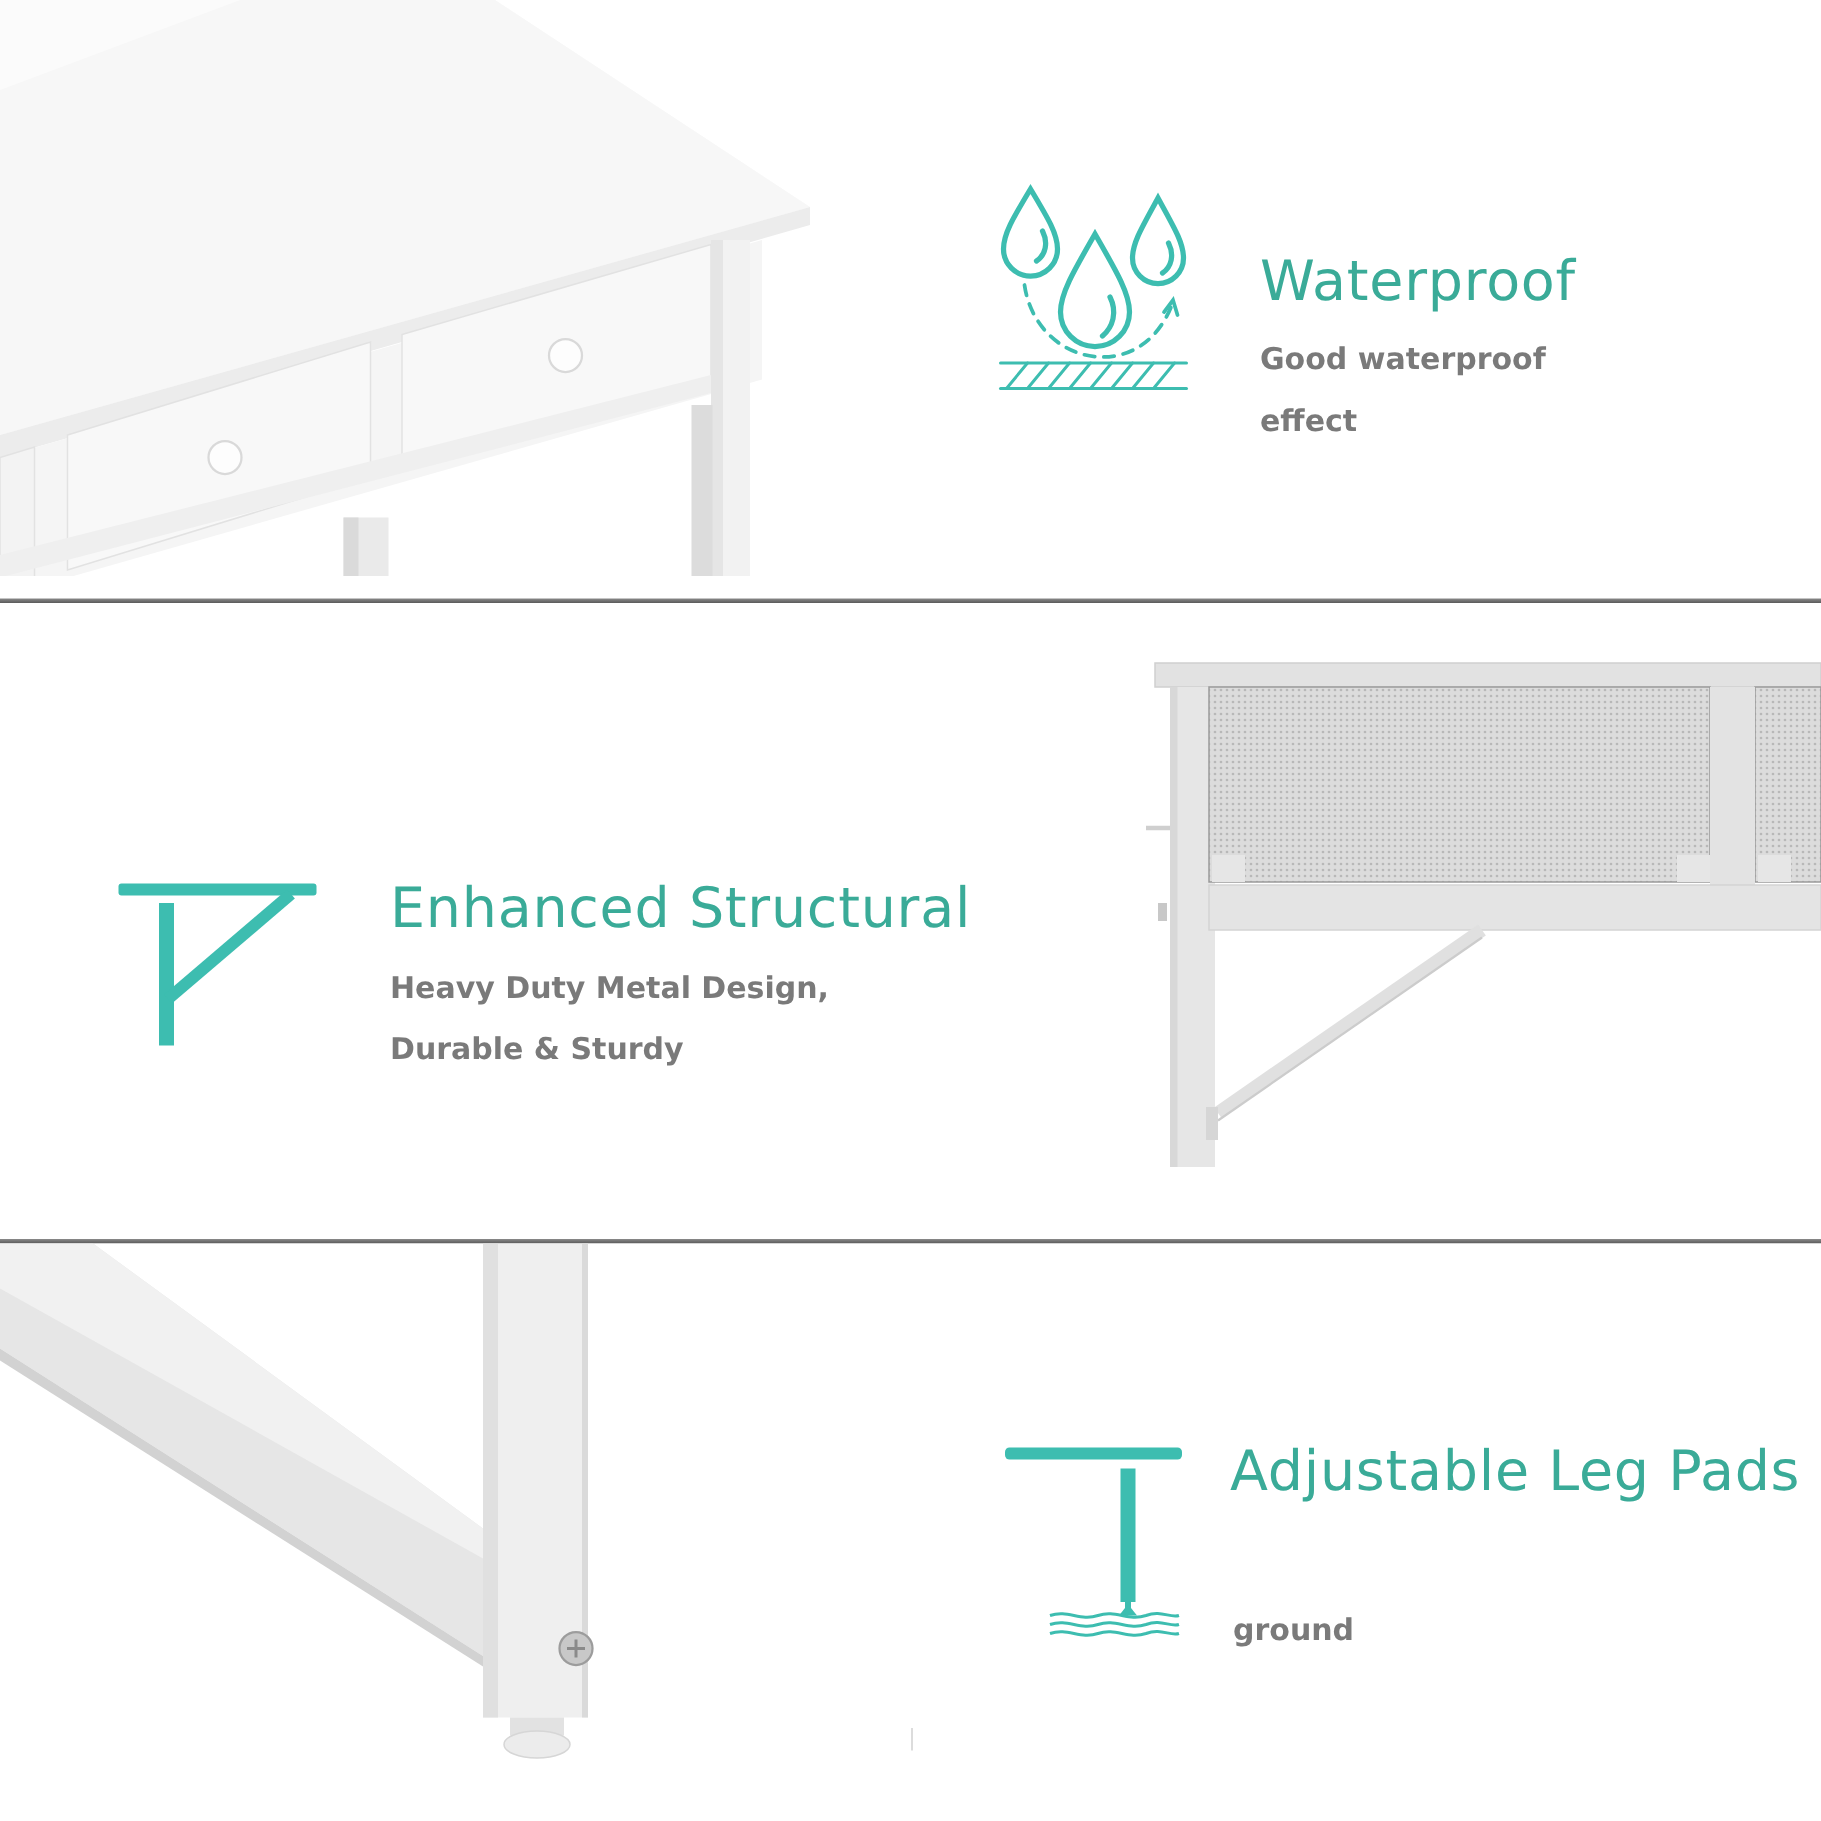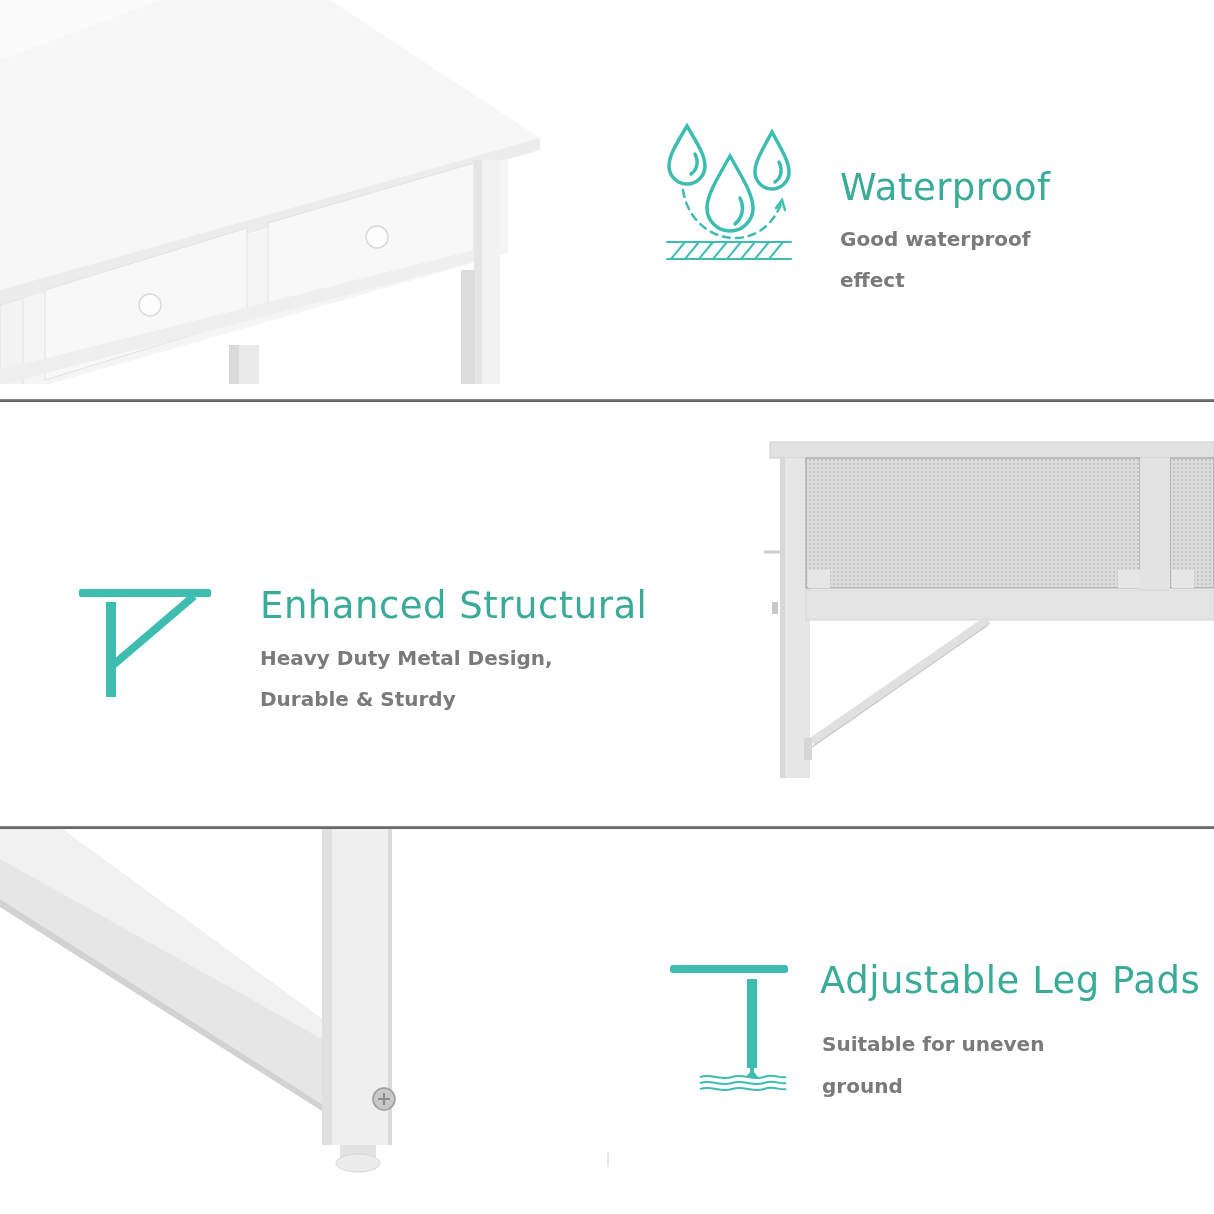--- a/index.html
+++ b/index.html
@@ -146,15 +146,14 @@
     <rect x="82" y="105" width="4" height="5" fill="#3dbdb0"></rect>
     <path d="M78,114 L90,114 L86,109 L82,109 Z" fill="#3dbdb0"></path>
     <g fill="none" stroke="#3dbdb0" stroke-width="2">
       <path d="M32,114 C44,110 52,118 64,114 C76,110 84,118 96,114 C106,110 112,116 118,114"></path>
       <path d="M32,120 C44,116 52,124 64,120 C76,116 84,124 96,120 C106,116 112,122 118,120"></path>
       <path d="M32,126 C44,122 52,130 64,126 C76,122 84,130 96,126 C106,122 112,128 118,126"></path>
     </g>
   </svg>
 
   <div class="title" style="left:820px;top:130px;">Adjustable Leg Pads</div>
-  <div class="desc" style="left:822px;top:195px;">Suitable for uneven</div>
   <div class="desc" style="left:822px;top:237px;">ground</div>
 </section>
 
 </body></html>

